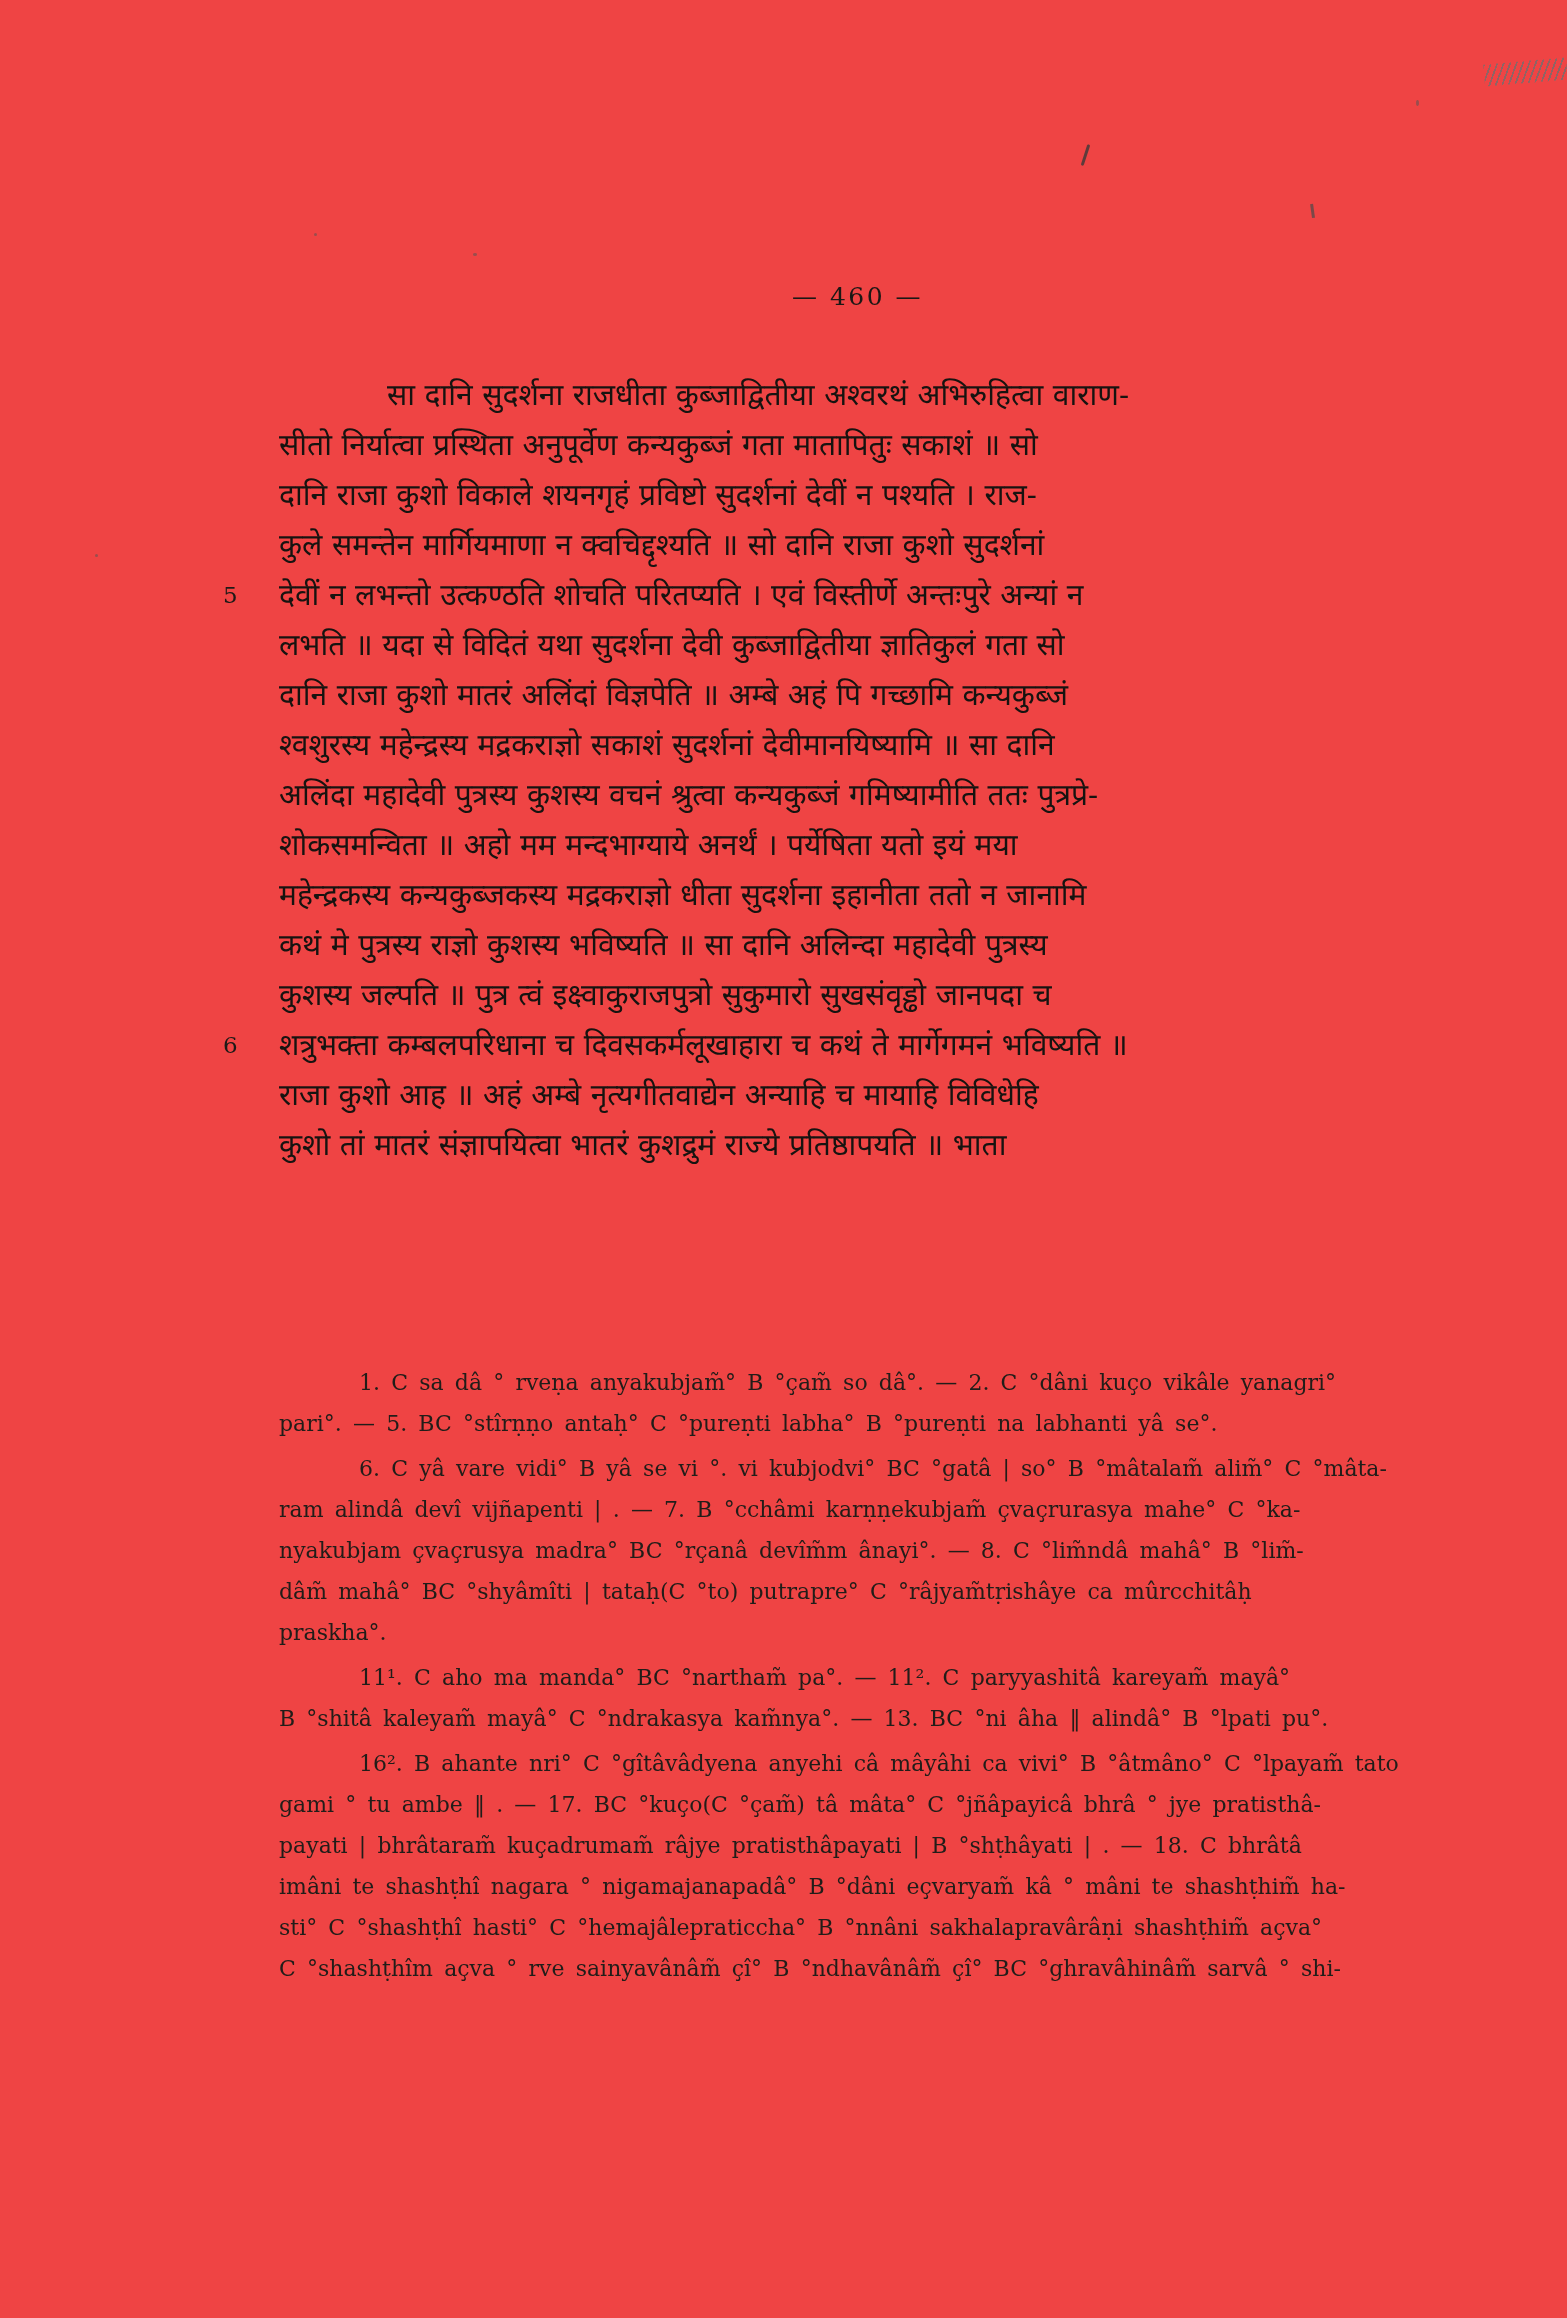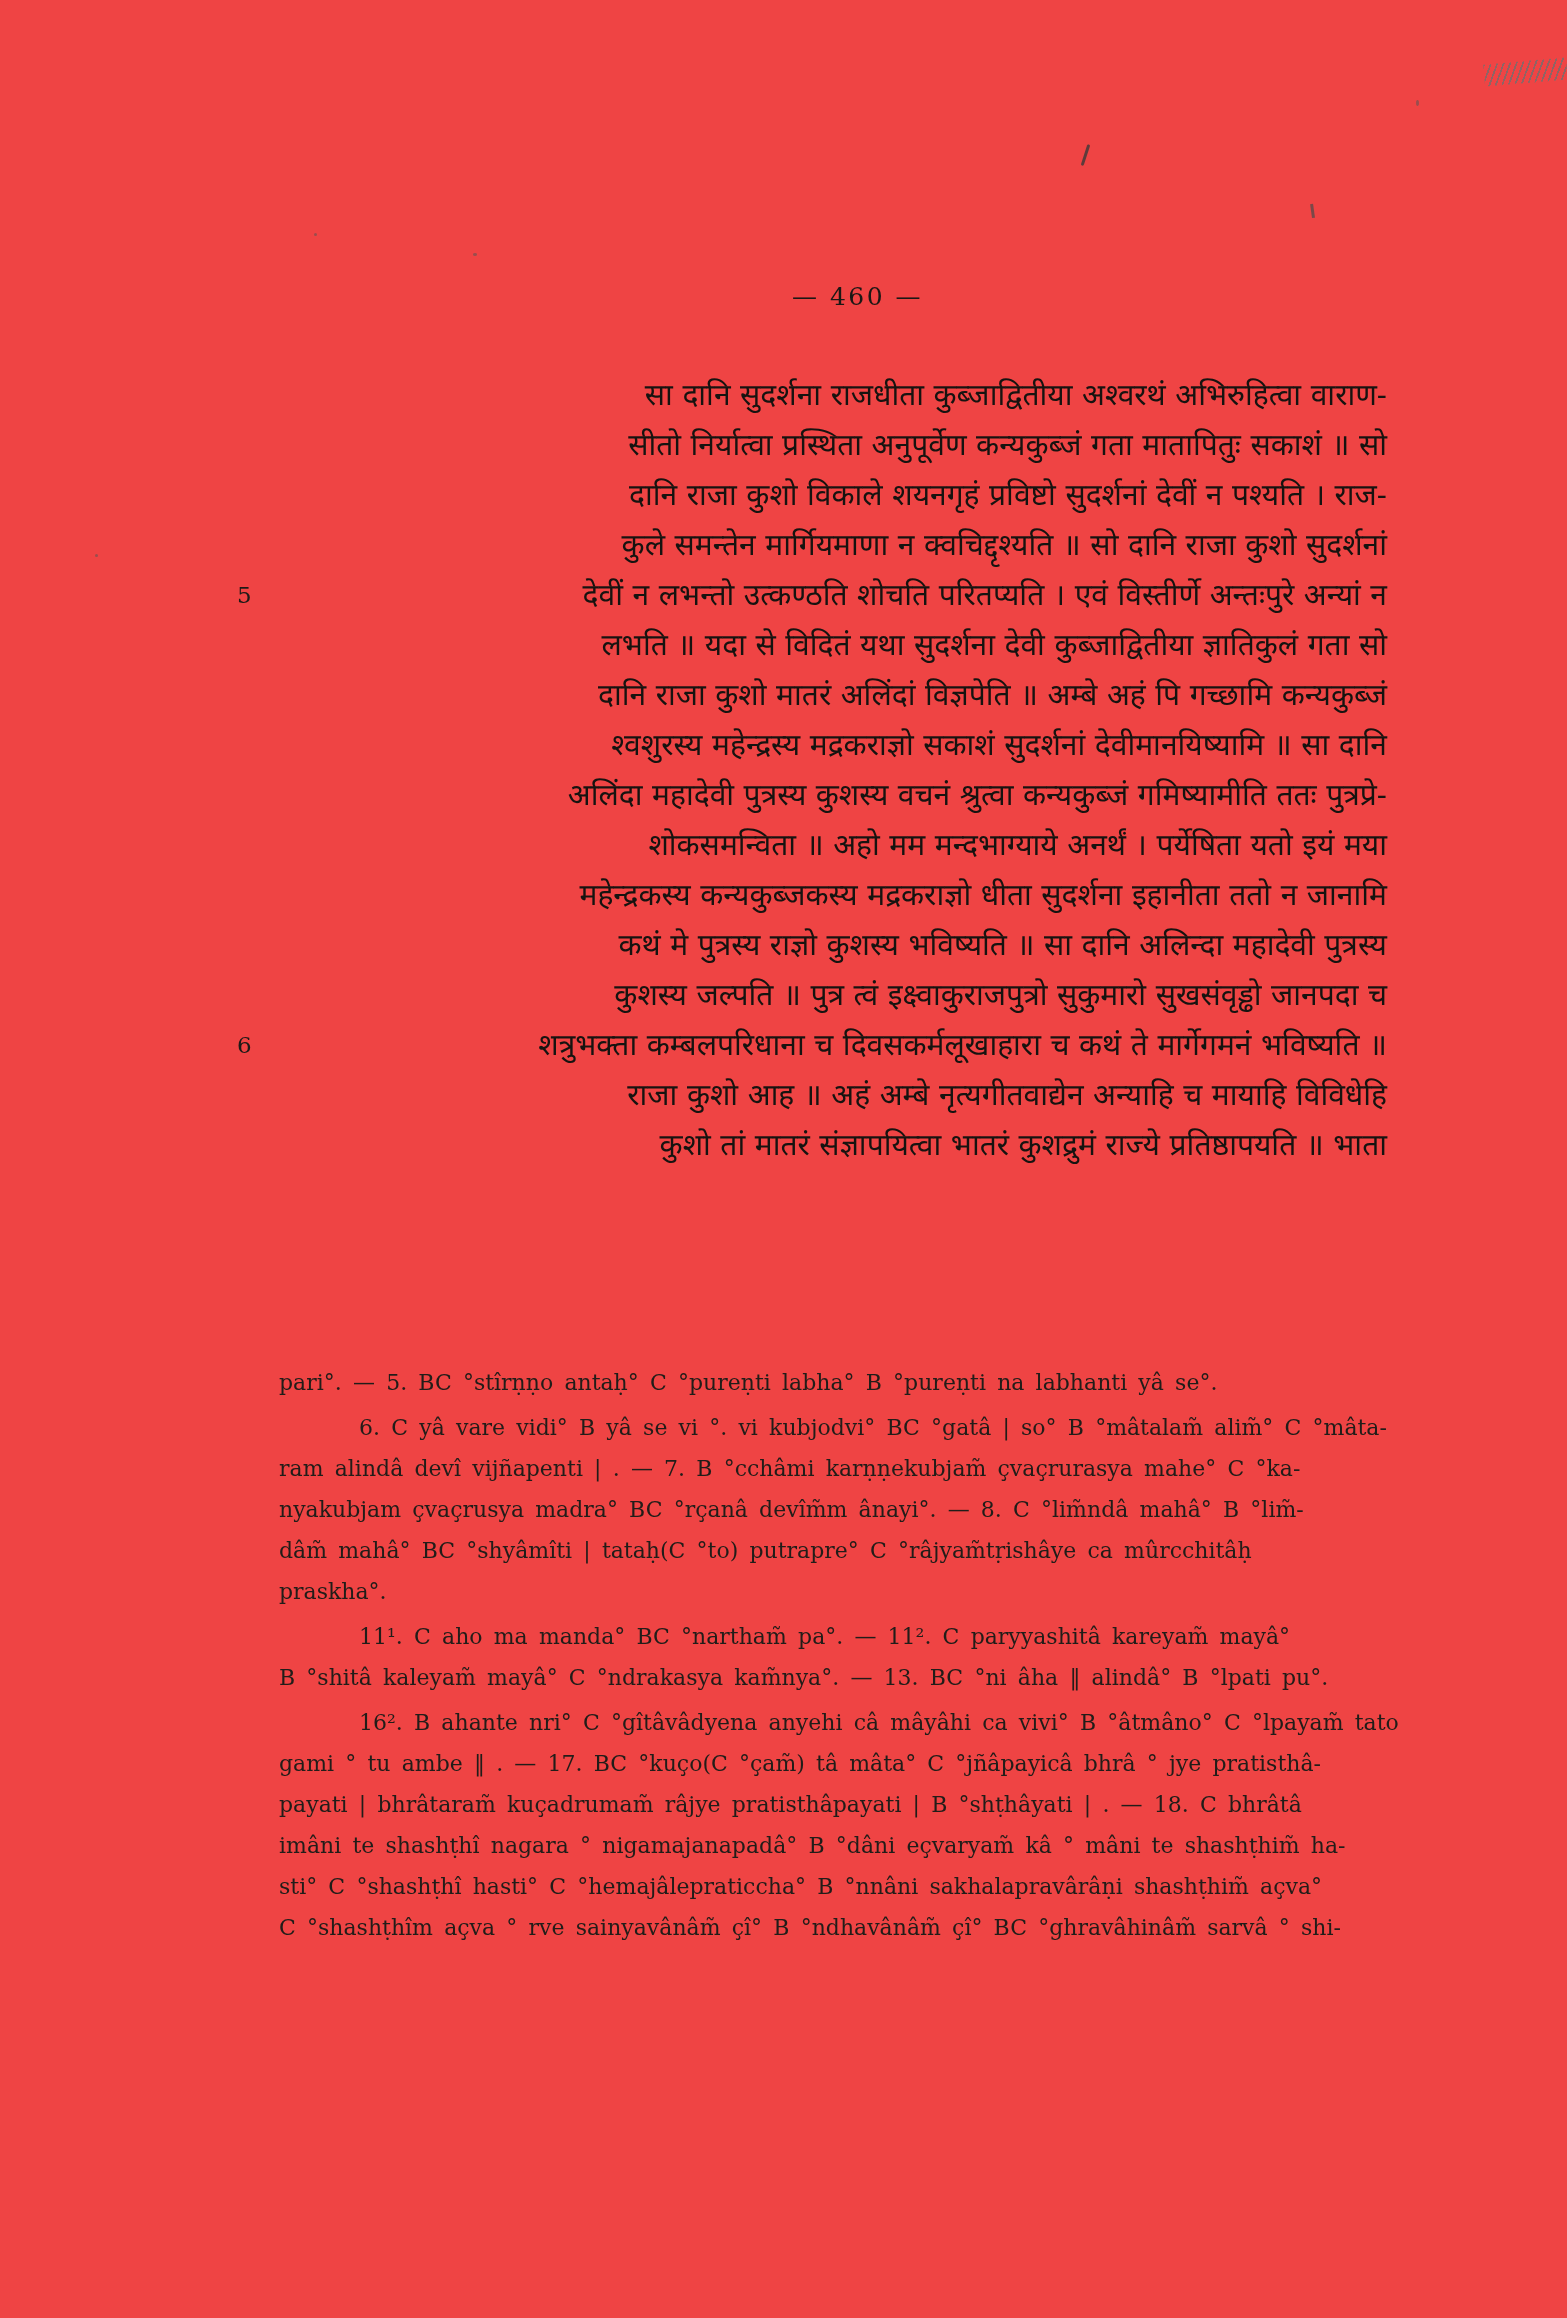--- a/index.html
+++ b/index.html
@@ -8,21 +8,21 @@
     width:1567px;height:2319px;
     background:#ef4444;
     font-family:"DejaVu Serif","Liberation Serif",serif;
     color:#181512;
     overflow:hidden;
   }
   .page-number{
     position:absolute;top:282px;left:321px;width:1073px;
     text-align:center;font-size:25px;letter-spacing:2.5px;color:#1b1815;
   }
-  .body-text{position:absolute;left:293px;top:370px;width:1094px;text-align:right;}
+  .body-text{position:absolute;left:279px;top:370px;width:1094px;}
   .text-line{
     position:relative;height:50px;line-height:50px;
     font-size:30px;white-space:nowrap;color:#161310;
   }
   .text-line .line-num{
     position:absolute;left:-56px;top:0;font-size:23px;color:#1d1a17;
   }
   .text-line.indent .line-text{padding-left:108px;display:inline-block;}
   .footnotes{position:absolute;left:279px;top:1362px;width:1086px;}
   .fn-line{
@@ -146,20 +146,21 @@
 
 
       <div class="text-line">
         <span class="line-num"></span>
         <span class="line-text">कुशो तां मातरं संज्ञापयित्वा भातरं कुशद्रुमं राज्ये प्रतिष्ठापयति ॥ भाता</span>
       </div>
     </div>
 
   <div class="footnotes">
 
+      <div class="fn-line indent">1. C sa dâ ° rveṇa anyakubjam̃° B °çam̃ so dâ°. — 2. C °dâni kuço vikâle yanagri°</div>
 
 
       <div class="fn-line">pari°. — 5. BC °stîrṇṇo antaḥ° C °pureṇti labha° B °pureṇti na labhanti yâ se°.</div>
 
       <div class="fn-line indent gap">6. C yâ vare vidi° B yâ se vi °. vi kubjodvi° BC °gatâ | so° B °mâtalam̃ alim̃° C °mâta-</div>
 
       <div class="fn-line">ram alindâ devî vijñapenti | . — 7. B °cchâmi karṇṇekubjam̃ çvaçrurasya mahe° C °ka-</div>
 
       <div class="fn-line">nyakubjam çvaçrusya madra° BC °rçanâ devîm̃m ânayi°. — 8. C °lim̃ndâ mahâ° B °lim̃-</div>
 

